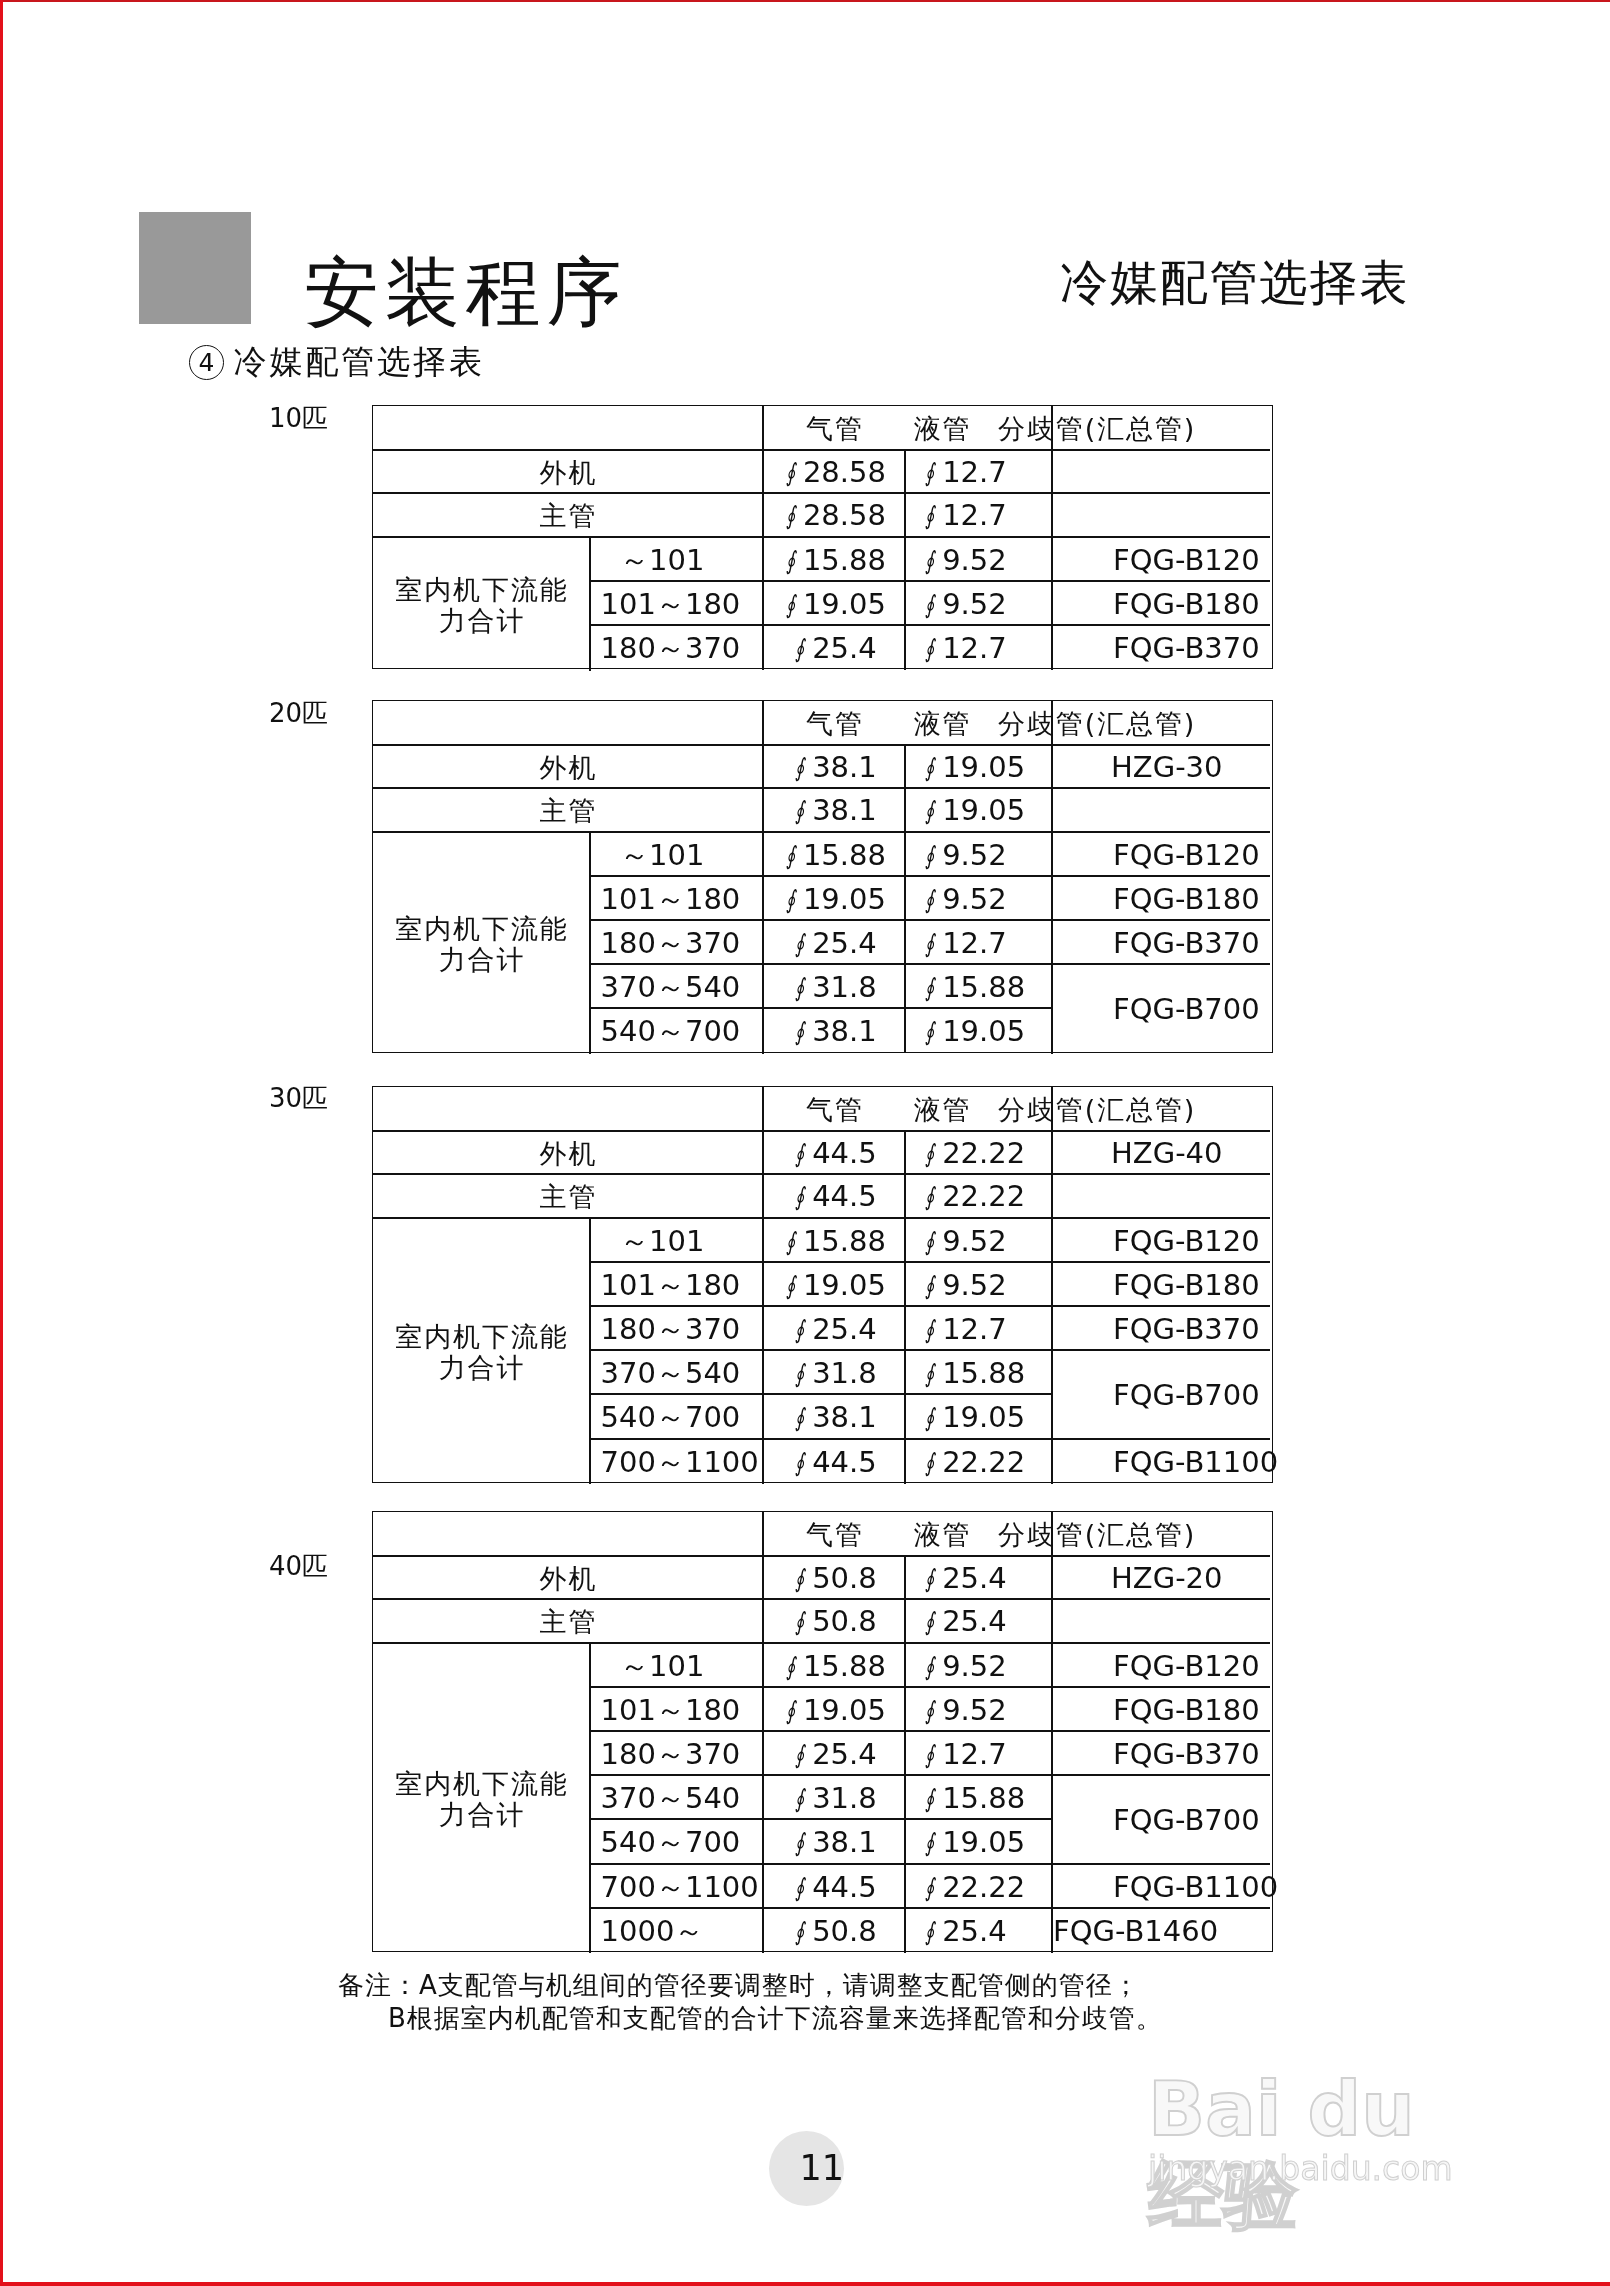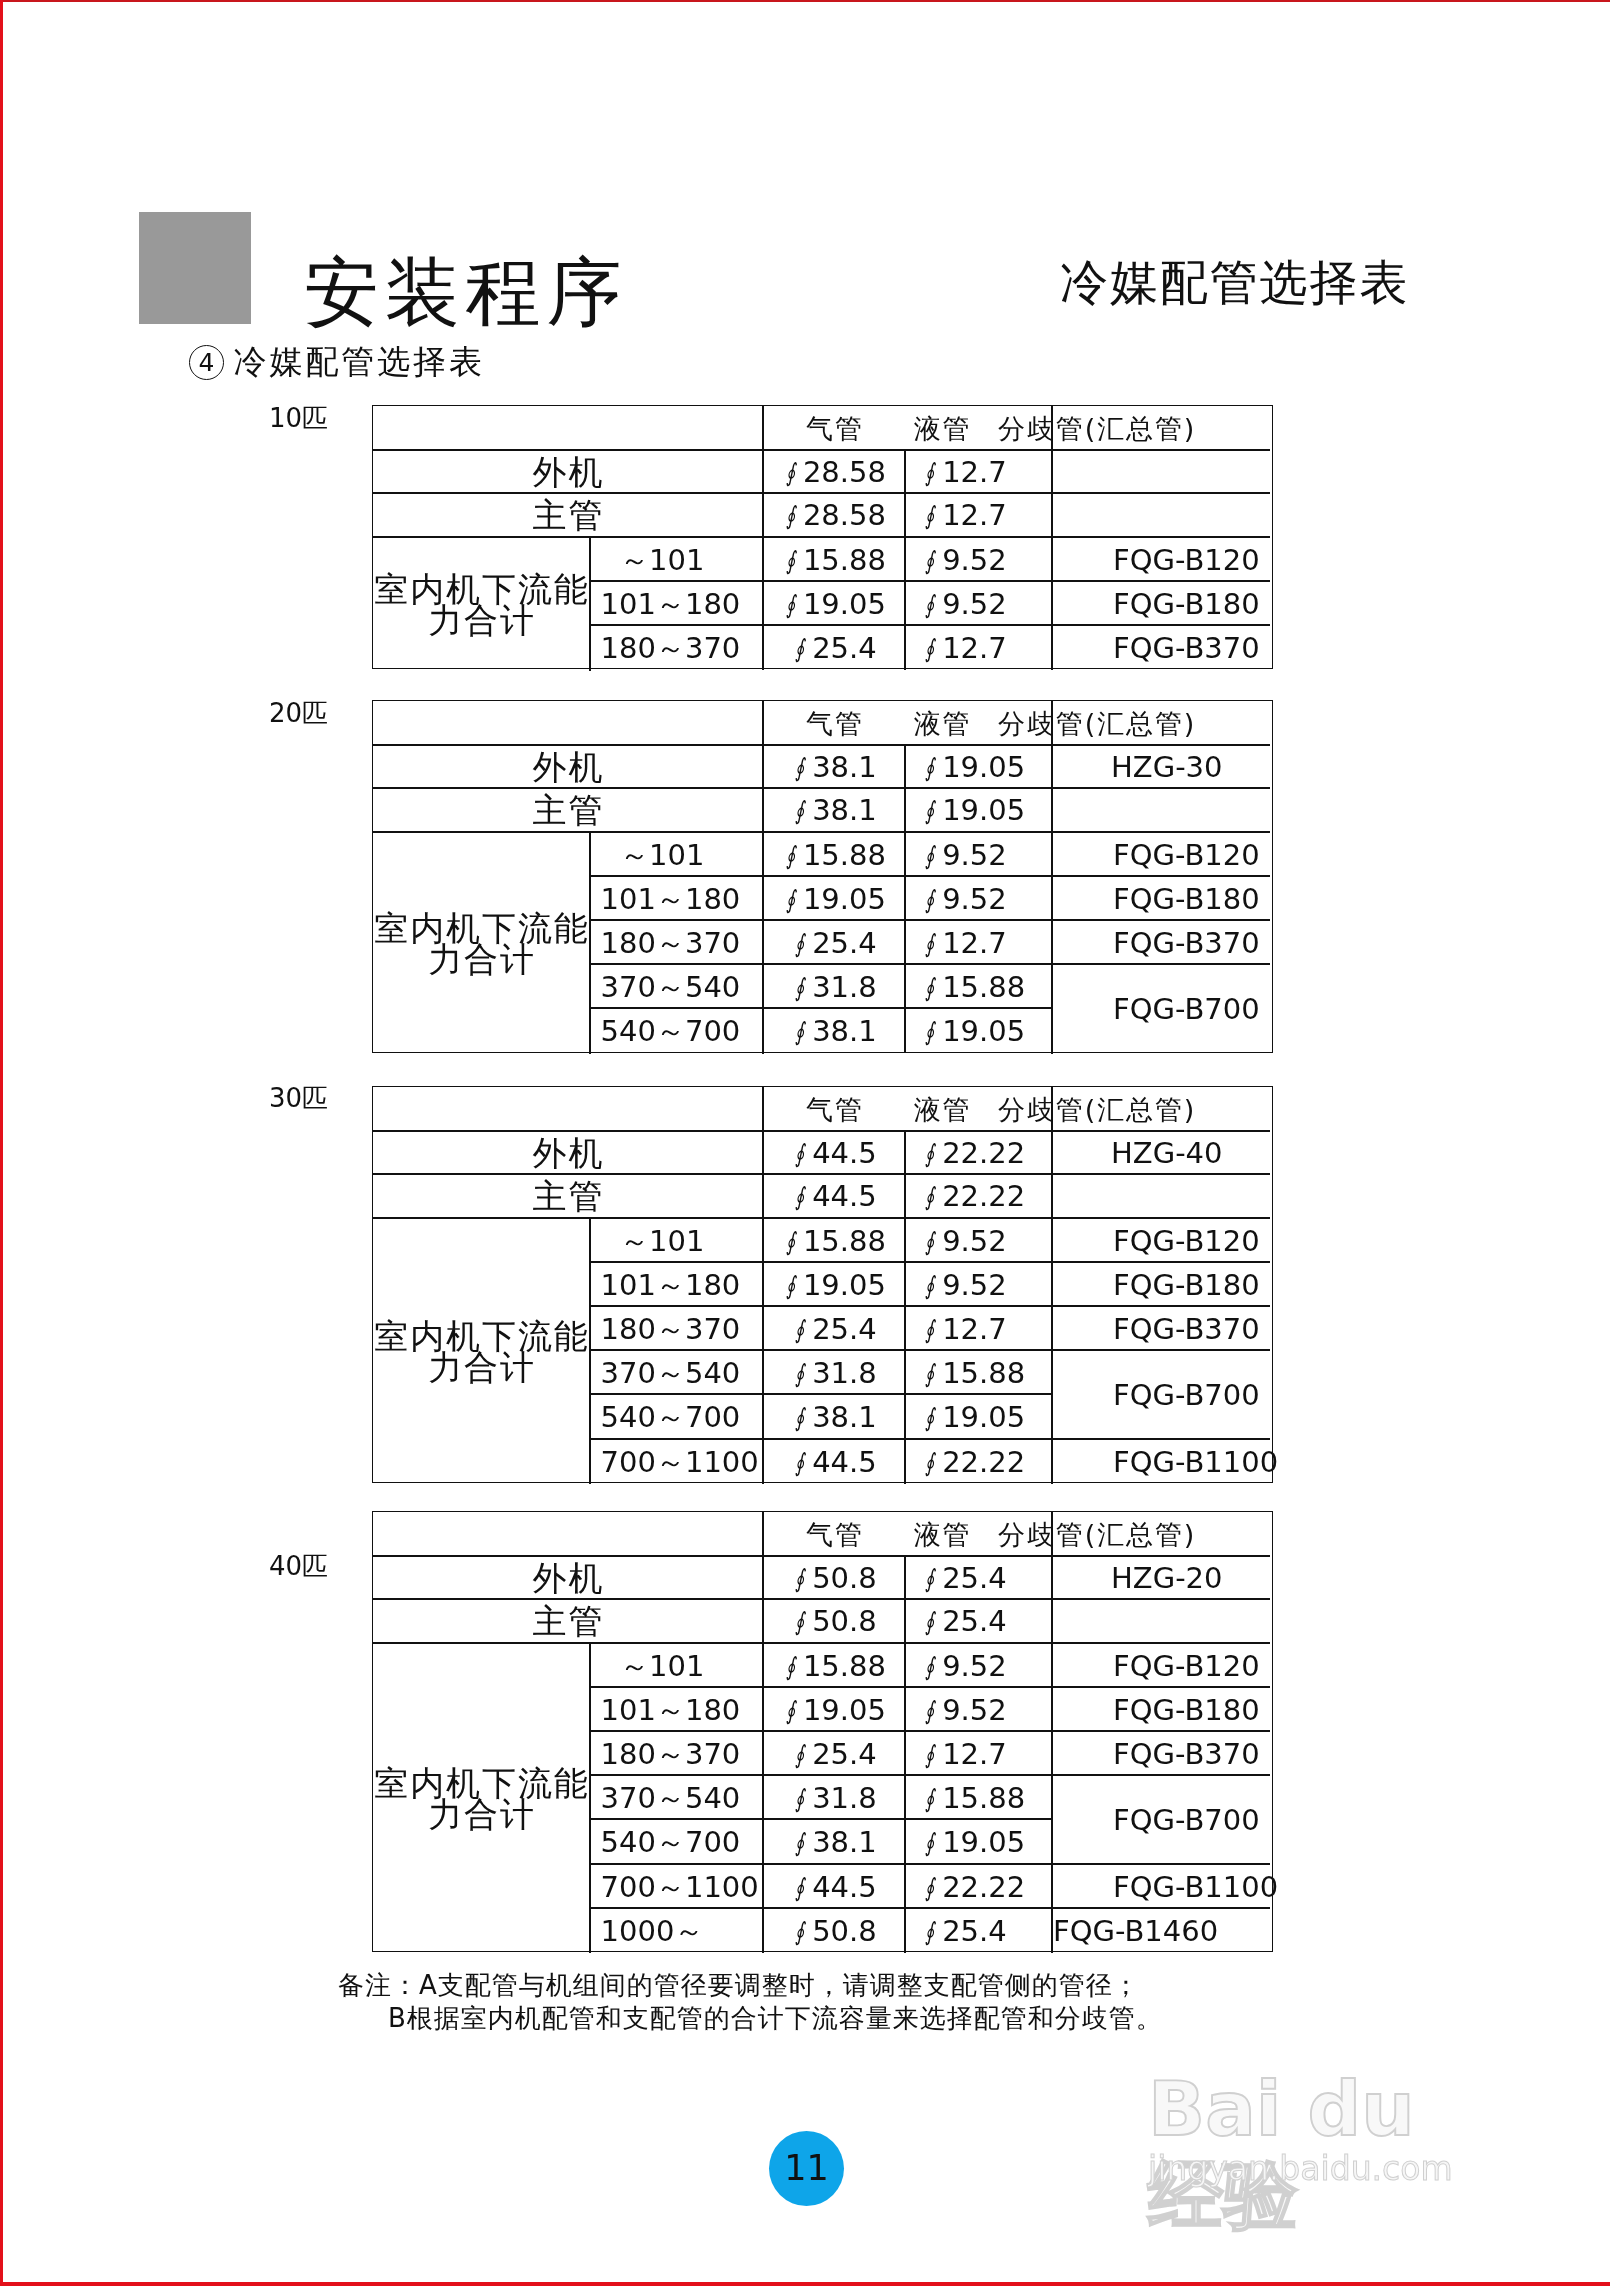--- a/index.html
+++ b/index.html
@@ -22,27 +22,27 @@
   }
 
   .hp-label { position: absolute; left: 269px; font-size: 26px; line-height: 33px; letter-spacing: 0; }
 
   .tbl { position: absolute; left: 372px; width: 901px; border: 1.9px solid #111; box-sizing: border-box; }
   .cell { position: absolute; box-sizing: border-box; font-size: 29px; line-height: 33px; white-space: nowrap; }
   .hline { position: absolute; height: 1.9px; background: #111; }
   .vline { position: absolute; width: 1.9px; background: #111; }
   .phi { font-family: "DejaVu Serif", serif; font-style: italic; font-size: 25px; margin-right: 5.8px; display: inline-block; transform: scaleX(0.7); }
   .hdr { font-size: 27px; letter-spacing: 1.9px; }
-  .cjk { font-size: 34px; letter-spacing: 1.9px; }
+  .cjk { font-size: 27px; letter-spacing: 1.9px; }
 
   .note { position: absolute; left: 338px; font-size: 26px; line-height: 33px; letter-spacing: 1px; white-space: nowrap; }
 
   .page-num {
     position: absolute; left: 769px; top: 2131px; width: 75px; height: 75px; border-radius: 50%;
-    background: #0ea5e9; color: #111; font-size: 35px; line-height: 75px; text-align: center;
+    background: #e5e5e5; color: #111; font-size: 35px; line-height: 75px; text-align: right;
   }
   .watermark { position: absolute; left: 1148px; top: 2056px; width: 365px; height: 134px; color: #e6e6e6; }
   .wm-main { position: absolute; left: 0; top: 9.6px; font-size: 75px; font-weight: bold; line-height: 86px; -webkit-text-stroke: 1.9px #d0d0d0; color: #f8f8f8; }
   .wm-sub { position: absolute; left: 0; top: 94px; font-size: 33px; line-height: 38px; -webkit-text-stroke: 1px #d0d0d0; color: #f6f6f6; }
 </style>
 </head>
 <body>
 
 <div class="frame-top"></div>
 <div class="frame-left"></div>

